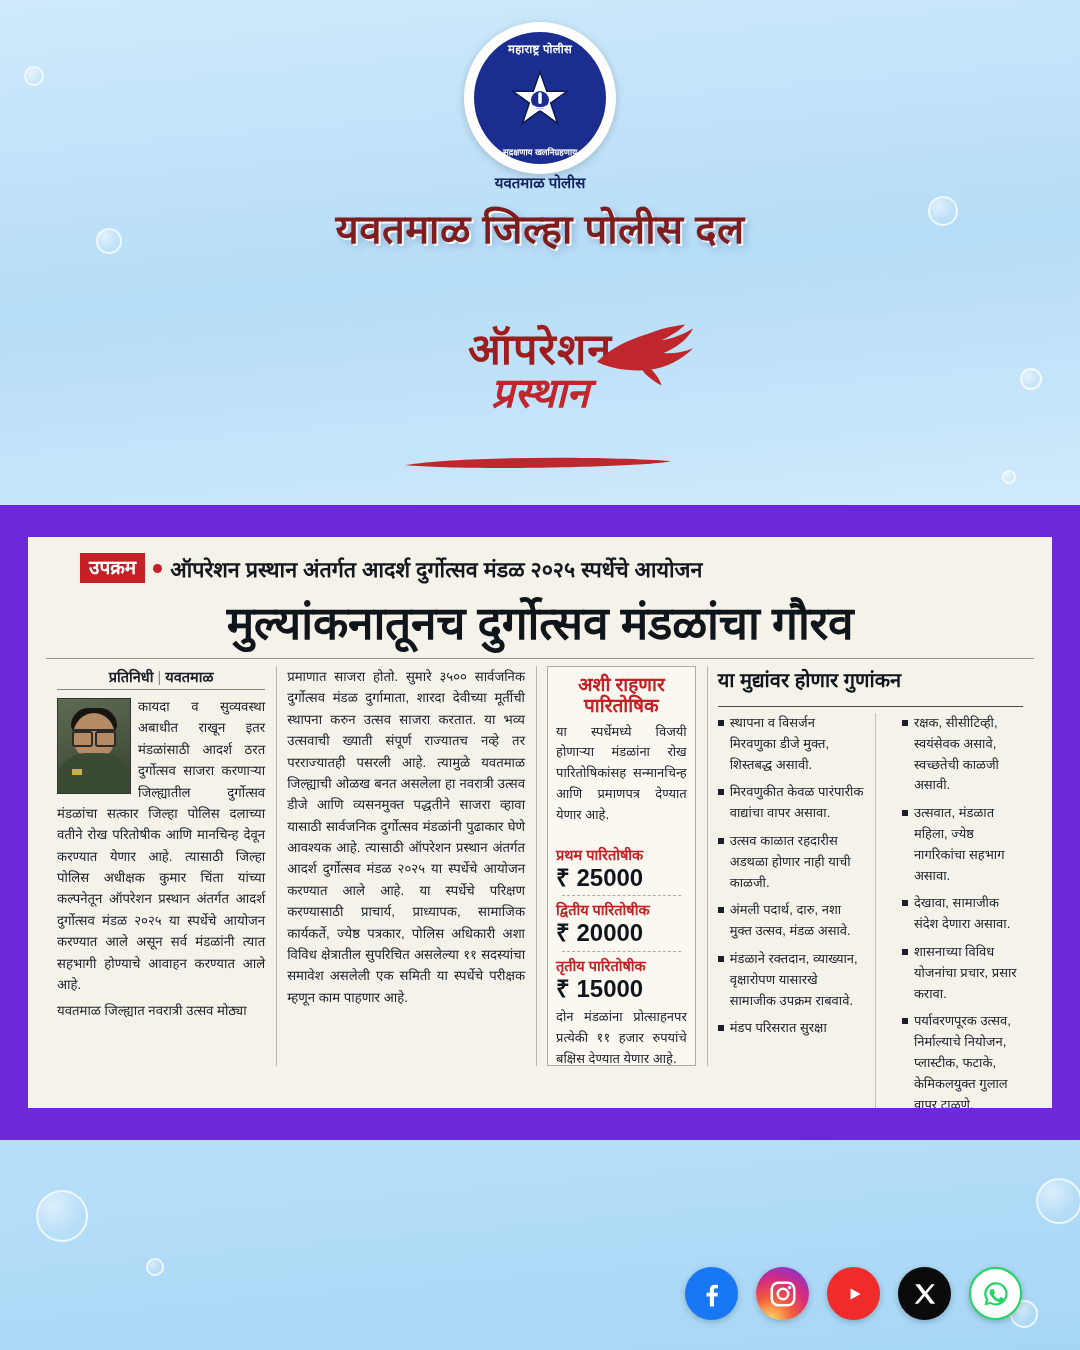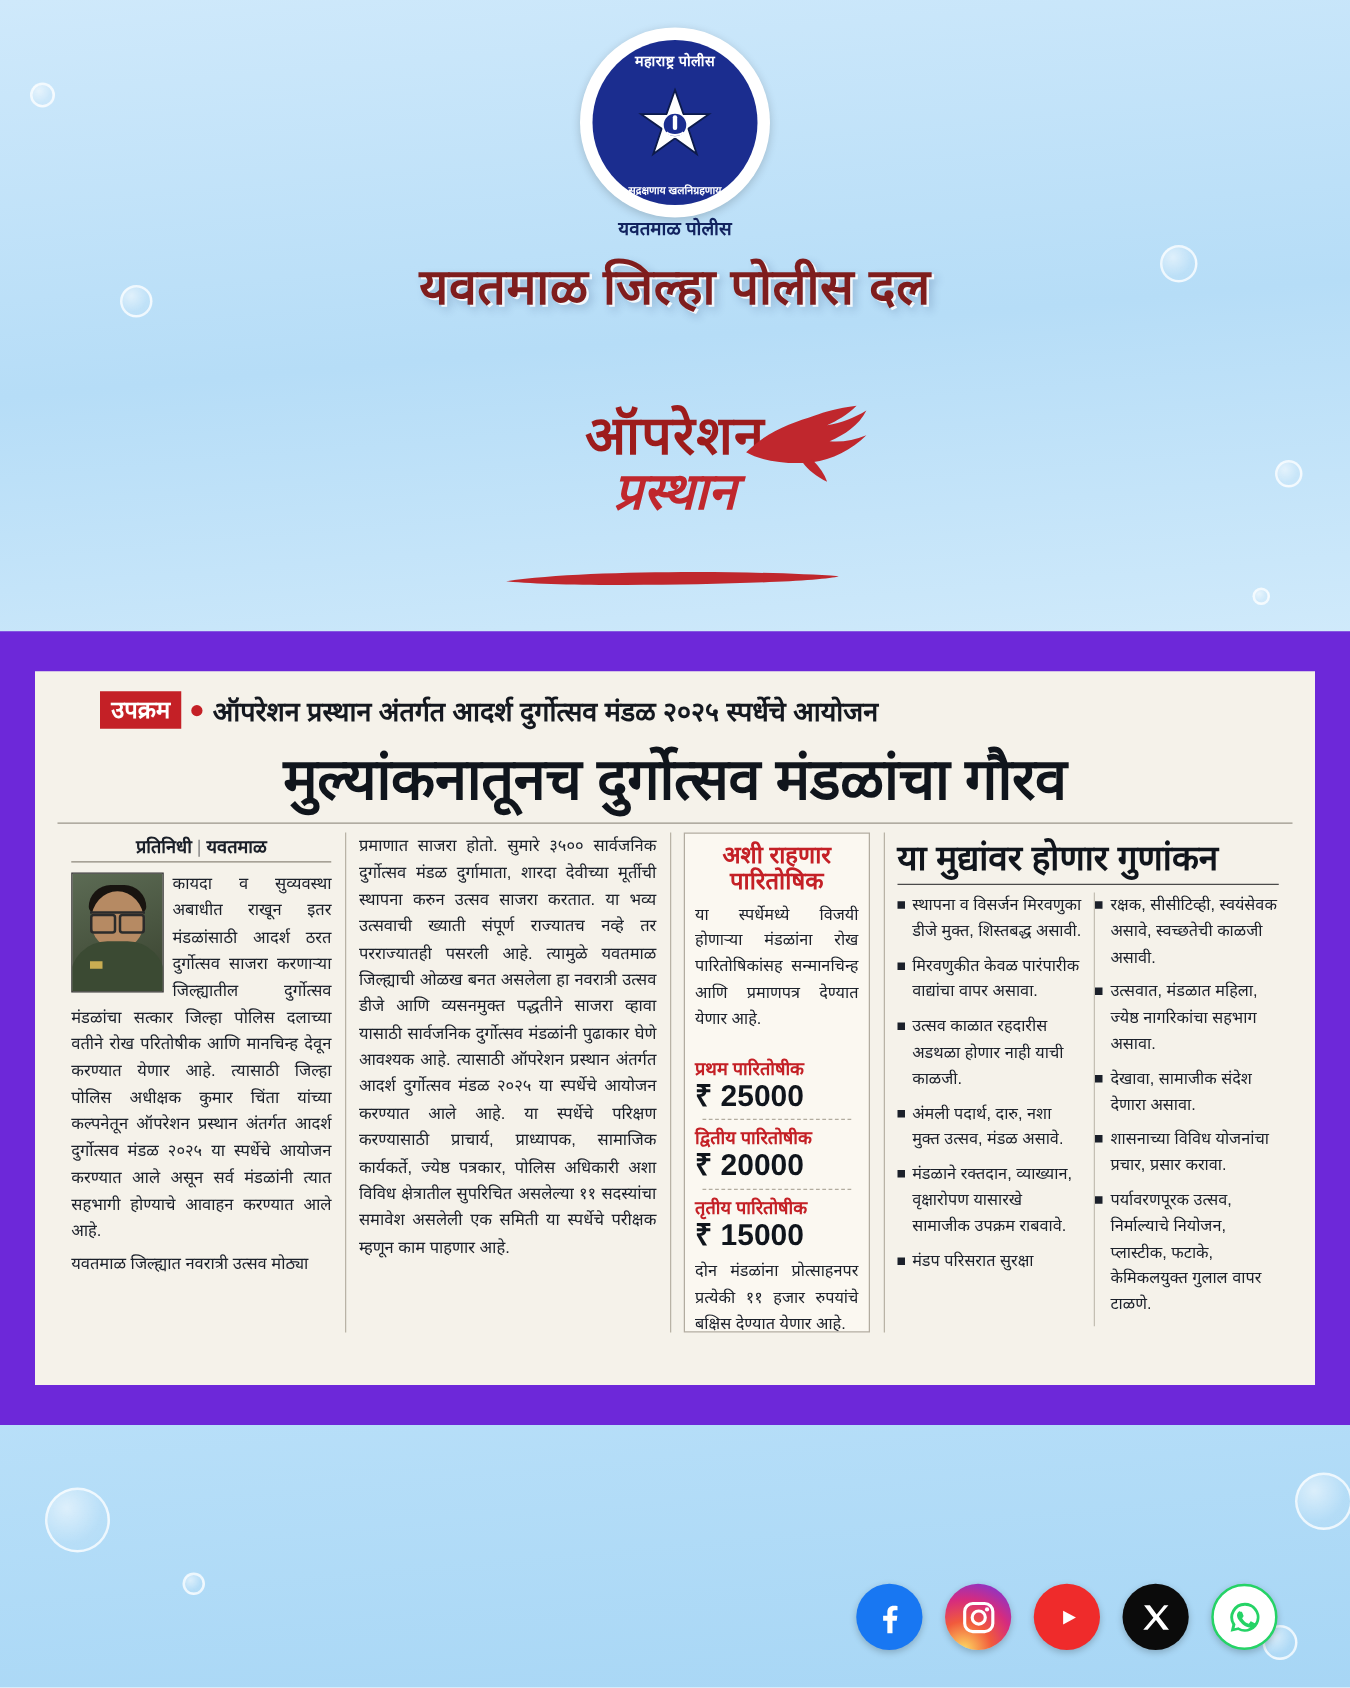--- a/index.html
+++ b/index.html
@@ -279,27 +279,27 @@
     border-top: 1px dashed #b2aca0;
     margin: 3px 6px;
   }
   .prize-foot {
     font-size: 13px; line-height: 1.6; color: #1b202a; text-align: justify;
     margin-top: 5px;
   }
 
   
   .crit-head {
-    font-size: 28px; font-weight: bold; color: #10151c;
+    font-size: 20px; font-weight: bold; color: #10151c;
     border-bottom: 1.5px solid #4a4a4a;
-    padding-bottom: 3px; margin-bottom: 6px;
+    padding-bottom: 13px; margin-bottom: 6px;
   }
   .crit-cols { display: flex; gap: 10px; }
   .crit-col { width: 50%; }
-  .crit-col + .crit-col { border-left: 1px solid #c4bfb3; padding-left: 0; }
+  .crit-col + .crit-col { border-left: 1px solid #c4bfb3; padding-left: 26px; }
   .crit-item {
     font-size: 13px; line-height: 1.6; color: #1b202a;
     margin-bottom: 7px; position: relative; padding-left: 12px;
     text-align: left;
   }
   .crit-item::before {
     content: "";
     position: absolute; left: 0; top: 7px;
     width: 6px; height: 6px; background: #1b202a;
   }

